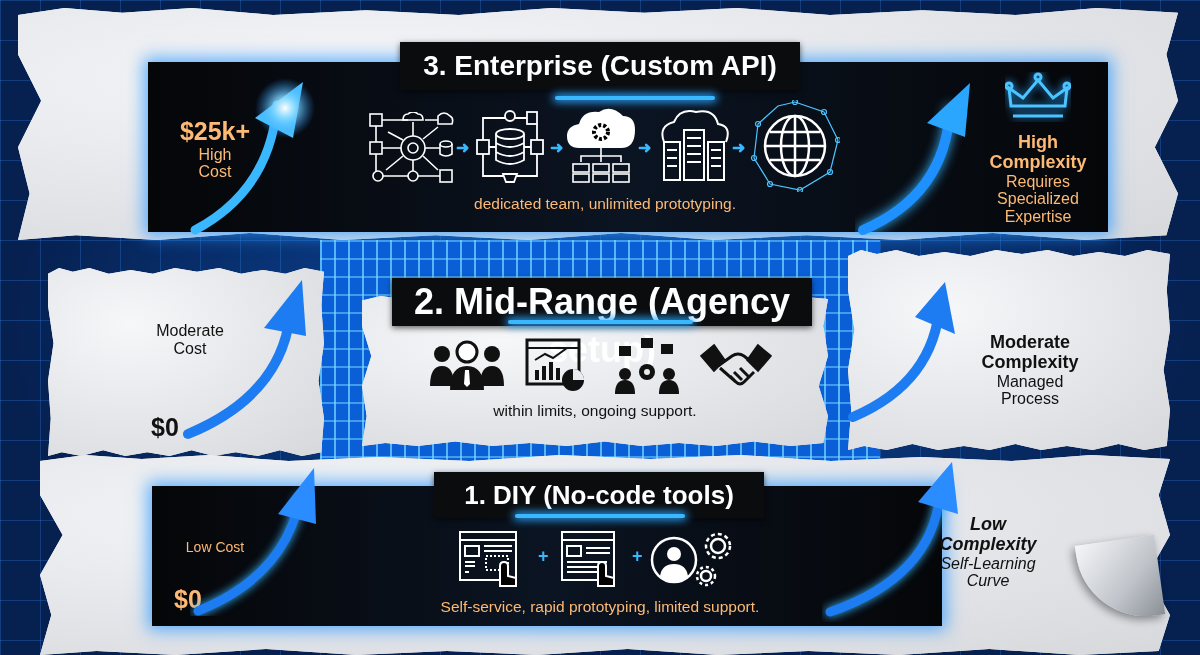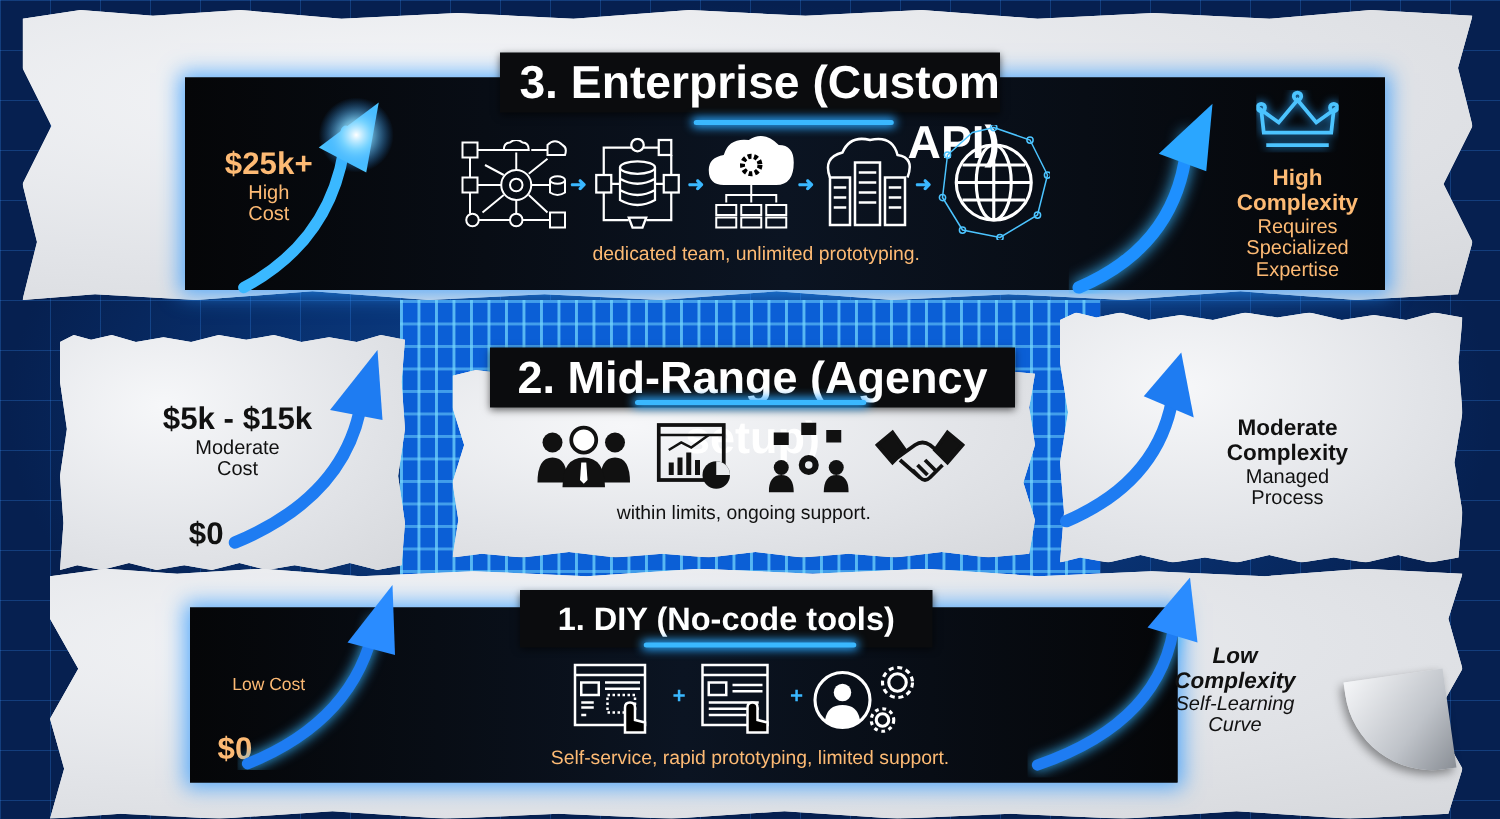--- a/index.html
+++ b/index.html
@@ -31,21 +31,21 @@
   .arrow{position:absolute}
   .circuit{position:absolute;background:#0b5fd6;
     background-image:linear-gradient(90deg,rgba(120,220,255,.7) 2px,transparent 2px),linear-gradient(rgba(120,220,255,.5) 2px,transparent 2px);
     background-size:14px 30px,30px 18px}
 </style>
 </head>
 <body>
 
 <div class="paper torn" style="left:18px;top:8px;width:1160px;height:232px;"></div>
 <div class="dark" style="left:148px;top:62px;width:960px;height:170px;"></div>
-<div class="title-bar" style="left:400px;top:42px;width:400px;height:48px;font-size:37px;line-height:48px;text-align:right;">3. Enterprise (Custom API)</div>
+<div class="title-bar" style="left:400px;top:42px;width:400px;height:48px;font-size:28px;line-height:48px;">3. Enterprise (Custom API)</div>
 <div class="glow-line" style="left:555px;top:96px;width:160px;"></div>
 
 <div class="t w" style="left:160px;top:118px;width:110px;">
   <div class="big">$25k+</div>
   <div class="sub">High</div>
   <div class="sub">Cost</div>
 </div>
 <svg class="arrow" style="left:185px;top:70px" width="130" height="170" viewBox="0 0 130 170">
   <defs>
       <radialGradient id="flare" cx="50%" cy="50%" r="50%">
@@ -159,21 +159,20 @@
 
 <div class="circuit" style="left:320px;top:240px;width:560px;height:230px;"></div>
 <div class="paper torn" style="left:48px;top:268px;width:276px;height:188px;"></div>
 <div class="paper torn" style="left:362px;top:296px;width:466px;height:150px;"></div>
 <div class="paper torn" style="left:848px;top:250px;width:322px;height:200px;"></div>
 
 <div class="title-bar" style="left:392px;top:278px;width:420px;height:48px;font-size:36px;line-height:48px;">2. Mid-Range (Agency setup)</div>
 <div class="glow-line" style="left:508px;top:320px;width:185px;"></div>
 
 <div class="t b" style="left:115px;top:322px;width:150px;">
-  <div class="big">$5k - $15k</div>
   <div class="sub">Moderate</div>
   <div class="sub">Cost</div>
 </div>
 <div class="t b big" style="left:140px;top:414px;width:50px;">$0</div>
 <svg class="arrow" style="left:180px;top:276px" width="140" height="165" viewBox="0 0 140 165">
   <path d="M8 158 Q 100 120 110 40" stroke="#1e7cf2" stroke-width="10" fill="none" stroke-linecap="round"></path>
   <polygon points="84,52 122,4 126,60" fill="#1e7cf2"></polygon>
 </svg>
 
 <svg class="icon" style="left:428px;top:340px" width="78" height="50" viewBox="0 0 78 50">
@@ -231,21 +230,21 @@
 </svg>
 <div class="t b" style="left:965px;top:333px;width:130px;">
   <div class="hdr">Moderate</div>
   <div class="hdr">Complexity</div>
   <div class="sub">Managed</div>
   <div class="sub">Process</div>
 </div>
 
 <div class="paper torn" style="left:40px;top:455px;width:1130px;height:200px;"></div>
 <div class="dark" style="left:152px;top:486px;width:790px;height:140px;"></div>
-<div class="title-bar" style="left:416px;top:472px;width:330px;height:46px;font-size:26px;line-height:46px;">1. DIY (No-code tools)</div>
+<div class="title-bar" style="left:434px;top:472px;width:330px;height:46px;font-size:26px;line-height:46px;">1. DIY (No-code tools)</div>
 <div class="glow-line" style="left:515px;top:514px;width:170px;"></div>
 
 <div class="t w" style="left:170px;top:540px;width:90px;font-size:14px">Low Cost</div>
 <div class="t w big" style="left:163px;top:586px;width:50px;">$0</div>
 <svg class="arrow" style="left:190px;top:466px" width="140" height="150" viewBox="0 0 140 150">
   <path d="M8 145 Q 95 110 110 32" stroke="#1e7cf2" stroke-width="9" fill="none" stroke-linecap="round" style="filter:drop-shadow(0 0 5px #3ab8ff)"></path>
   <polygon points="88,48 124,2 126,58" fill="#2a8cff"></polygon>
 </svg>
 
 <svg class="icon" style="left:458px;top:530px" width="72" height="58" viewBox="0 0 72 58">

